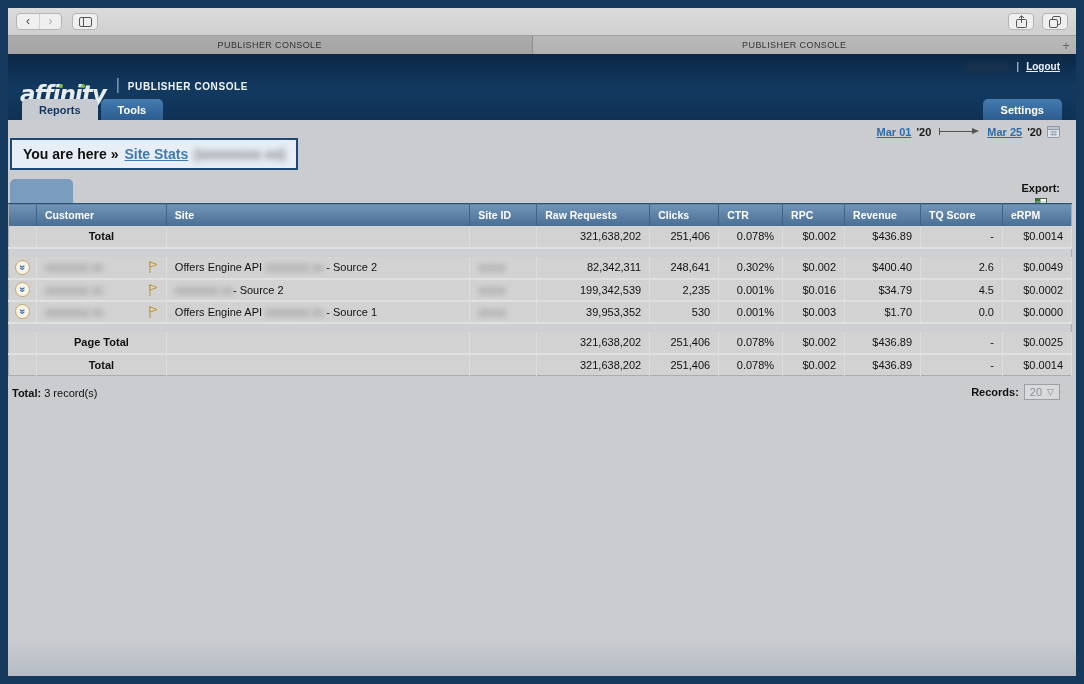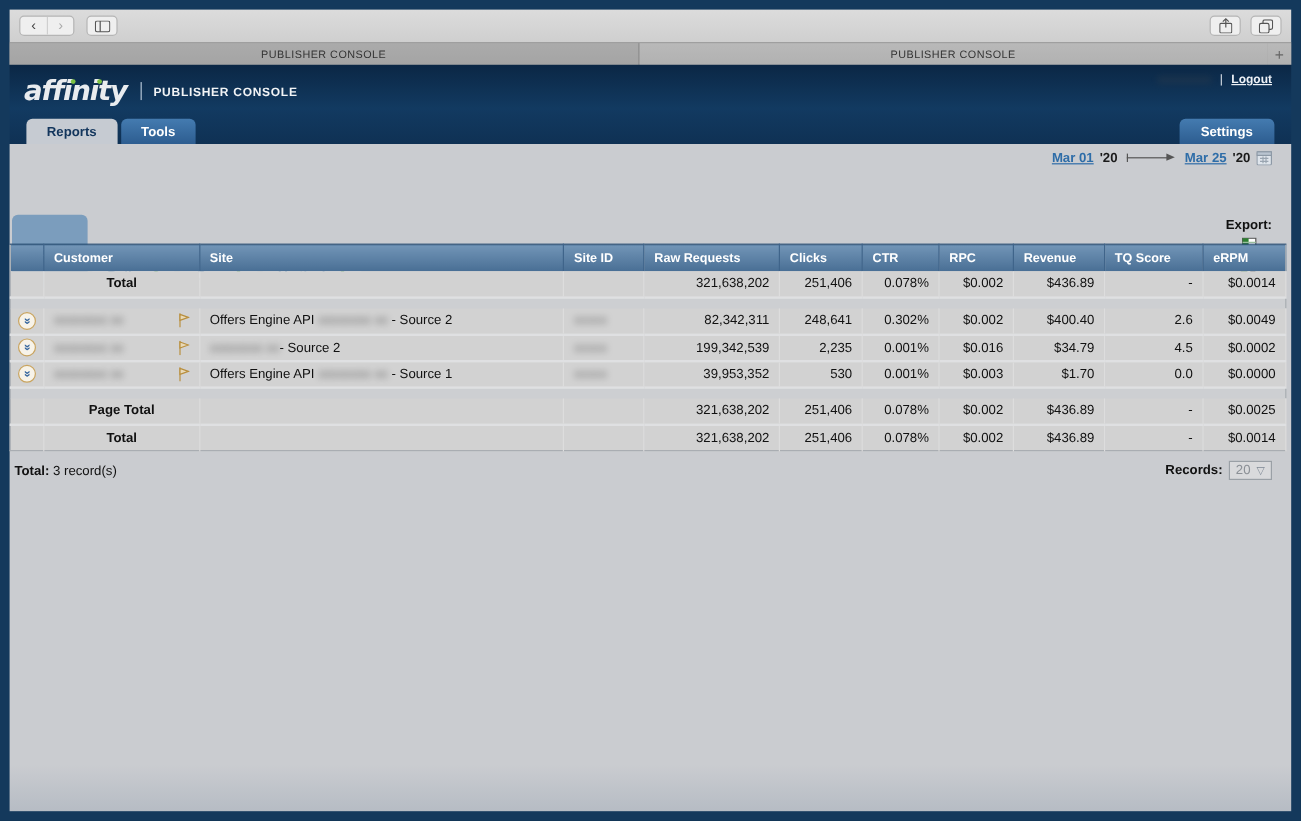--- a/index.html
+++ b/index.html
@@ -25,21 +25,21 @@
   .btab.inactive { background:linear-gradient(#ababab,#a4a4a4); }
   .btab.active { background:linear-gradient(#b9b9b9,#b1b1b1); }
   .btab-new { width:20px; background:linear-gradient(#b9b9b9,#b1b1b1); color:#666;
     display:flex; align-items:center; justify-content:center; font-size:13px; }
 
   
   .app-header { position:absolute; left:8px; top:54px; width:1068px; height:66px;
     background:linear-gradient(180deg,#0b2745 0%, #123a61 55%, #0f3154 100%); }
   .brand { position:absolute; left:12px; top:9px; display:flex; align-items:center; }
   .logo { font-family:"DejaVu Sans", sans-serif; font-style:italic; font-weight:bold;
-    font-size:23px; color:#e9ecef; letter-spacing:-1px; position:relative; padding-right:8px; }
+    font-size:23px; color:#e9ecef; letter-spacing:-1px; position:relative; padding-right:8px;margin-top:18px; }
   .logo .dot { position:absolute; width:4px; height:4px; border-radius:50%; background:#7cc242; top:3px; }
   .logo .dot.d1 { left:39px; } .logo .dot.d2 { left:61px; }
   .brand-sep { color:#8da2b8; font-size:16px; margin:0 8px 0 2px; font-weight:normal; }
   .product { color:#f2f4f6; font-size:10px; font-weight:bold; letter-spacing:.6px; margin-top:3px; }
   .userbar { position:absolute; top:7px; right:16px; font-size:10px; color:#e3e9f0; display:flex; gap:7px; align-items:center; }
   .userbar .logout { color:#eef2f7; text-decoration:underline; font-weight:bold; cursor:pointer; }
   .nav-tabs { position:absolute; left:14px; bottom:0; display:flex; gap:3px; }
   .ntab { font-size:11px; font-weight:bold; padding:5px 17px 4px; border-radius:5px 5px 0 0; cursor:pointer; }
   .ntab.active { background:#c6cbd2; color:#12355c; }
   .ntab.blue, .settings-tab { background:linear-gradient(#447bb0,#2d5d90); color:#fff; border:1px solid #55false88; border-bottom:none; }
@@ -186,20 +186,25 @@
       <svg width="13" height="13" viewBox="0 0 13 13">
         <rect x="0.5" y="1.5" width="12" height="11" rx="1" fill="#dfe5ec" stroke="#8d99a6"></rect>
         <rect x="0.5" y="1.5" width="12" height="3" fill="#b9c4d0" stroke="#8d99a6"></rect>
         <line x1="3" y1="7" x2="10" y2="7" stroke="#9aa5b1"></line>
         <line x1="3" y1="9.5" x2="10" y2="9.5" stroke="#9aa5b1"></line>
         <line x1="5.5" y1="5.5" x2="5.5" y2="11" stroke="#9aa5b1"></line>
         <line x1="8" y1="5.5" x2="8" y2="11" stroke="#9aa5b1"></line>
       </svg>
     </div>
 
+    <div class="breadcrumb-box">
+      <span>You are here »</span>
+      <a>Site Stats</a>
+      <span class="blur">(xxxxxxxx xx)</span>
+    </div>
 
     <div class="report-tabs">
       <div class="rtab active">
         <span>Site</span>
         <span class="leaf">✚</span>
       </div>
       <div class="rtab inactive">
         <span>Daily</span>
         <span class="leaf">✚</span>
       </div>

